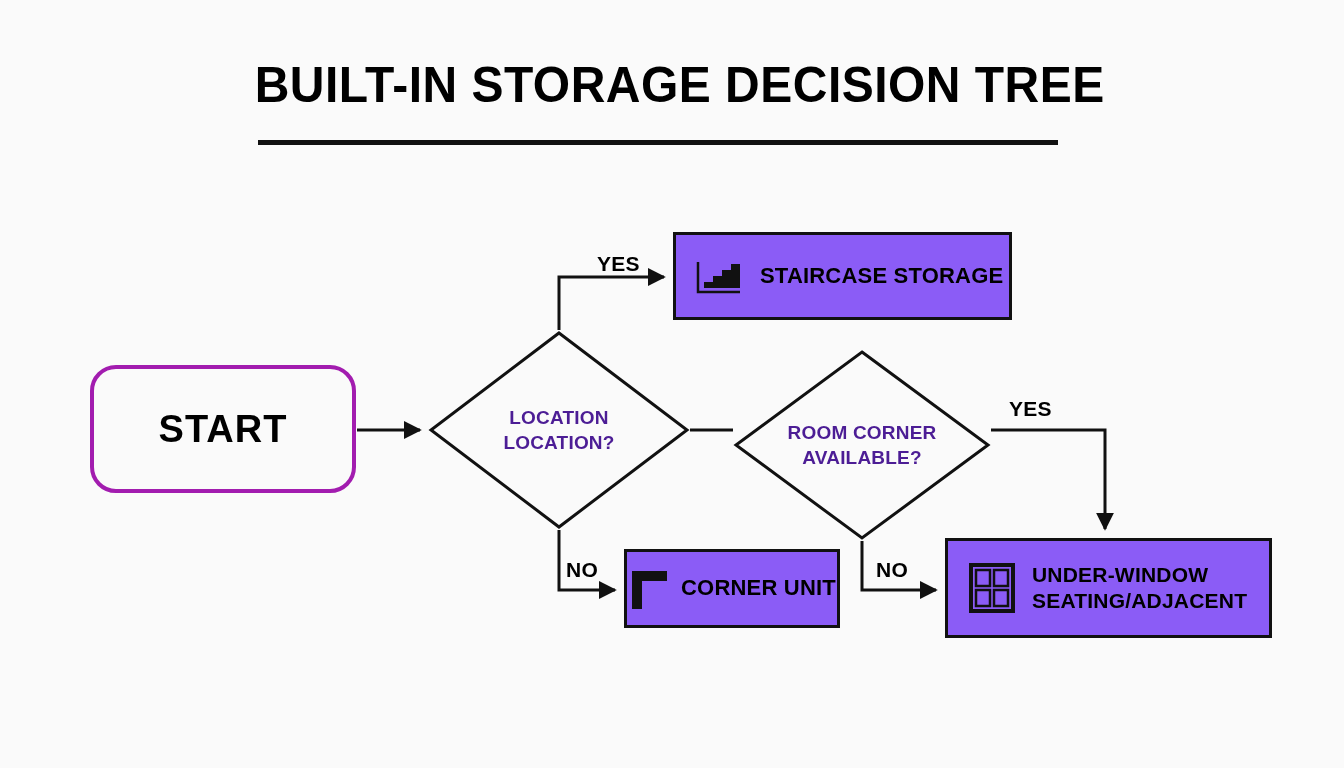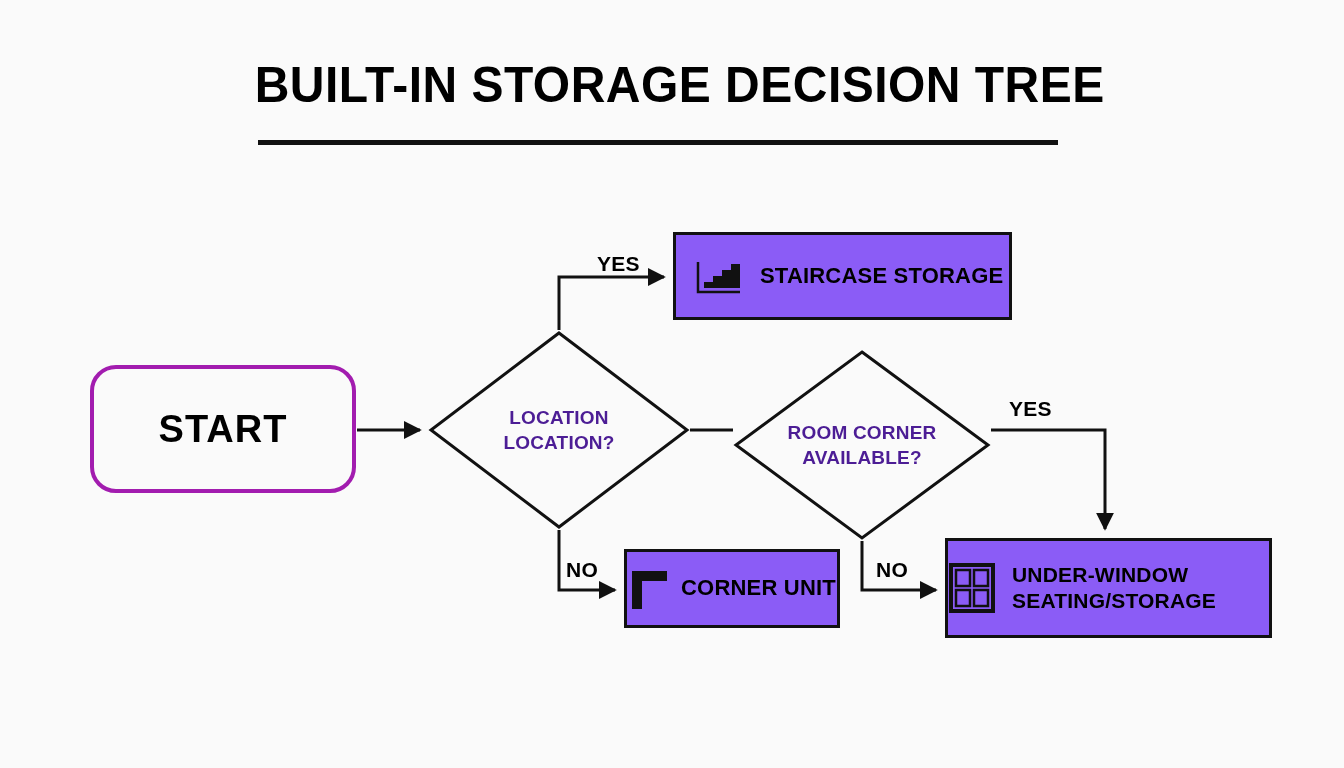--- a/index.html
+++ b/index.html
@@ -136,20 +136,21 @@
     left: 624px;
     top: 549px;
     width: 216px;
     height: 79px;
   }
   #box-window {
     left: 945px;
     top: 538px;
     width: 327px;
     height: 100px;
+    padding-left: 20px;
   }
 
   .box-label {
     font-weight: bold;
     font-size: 21px;
     color: #000;
     letter-spacing: 0.2px;
     white-space: nowrap;
     line-height: 1.22;
   }
@@ -250,21 +251,21 @@
   <div class="node result-box" id="box-window">
     <svg class="icon" width="48" height="52" viewBox="0 0 48 52">
       <rect x="3" y="3" width="42" height="46" fill="none" stroke="#111" stroke-width="4"></rect>
       <rect x="8" y="8" width="14" height="16" fill="none" stroke="#111" stroke-width="2.5"></rect>
       <rect x="26" y="8" width="14" height="16" fill="none" stroke="#111" stroke-width="2.5"></rect>
       <rect x="8" y="28" width="14" height="16" fill="none" stroke="#111" stroke-width="2.5"></rect>
       <rect x="26" y="28" width="14" height="16" fill="none" stroke="#111" stroke-width="2.5"></rect>
     </svg>
     <span class="box-label">
       <span>UNDER-WINDOW</span><br>
-      <span>SEATING/STORAGE</span>
+      <span>SEATING/ADJACENT</span>
     </span>
   </div>
 
   <div class="edge-label" id="label-yes-top">YES</div>
   <div class="edge-label" id="label-no-left">NO</div>
   <div class="edge-label" id="label-yes-right">YES</div>
   <div class="edge-label" id="label-no-right">NO</div>
 
 </div>
 

